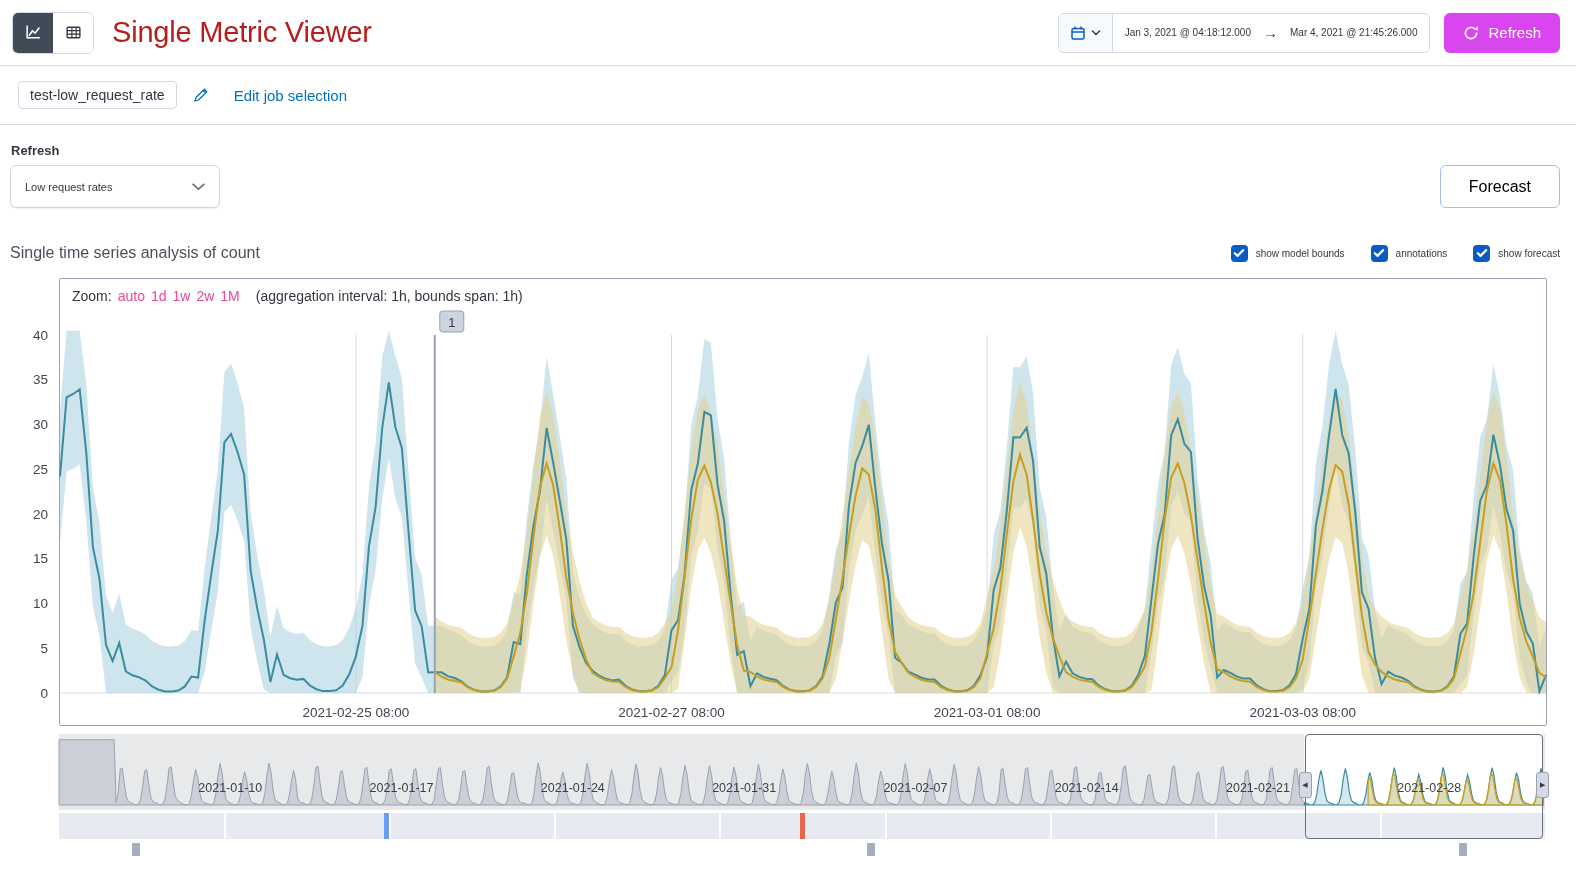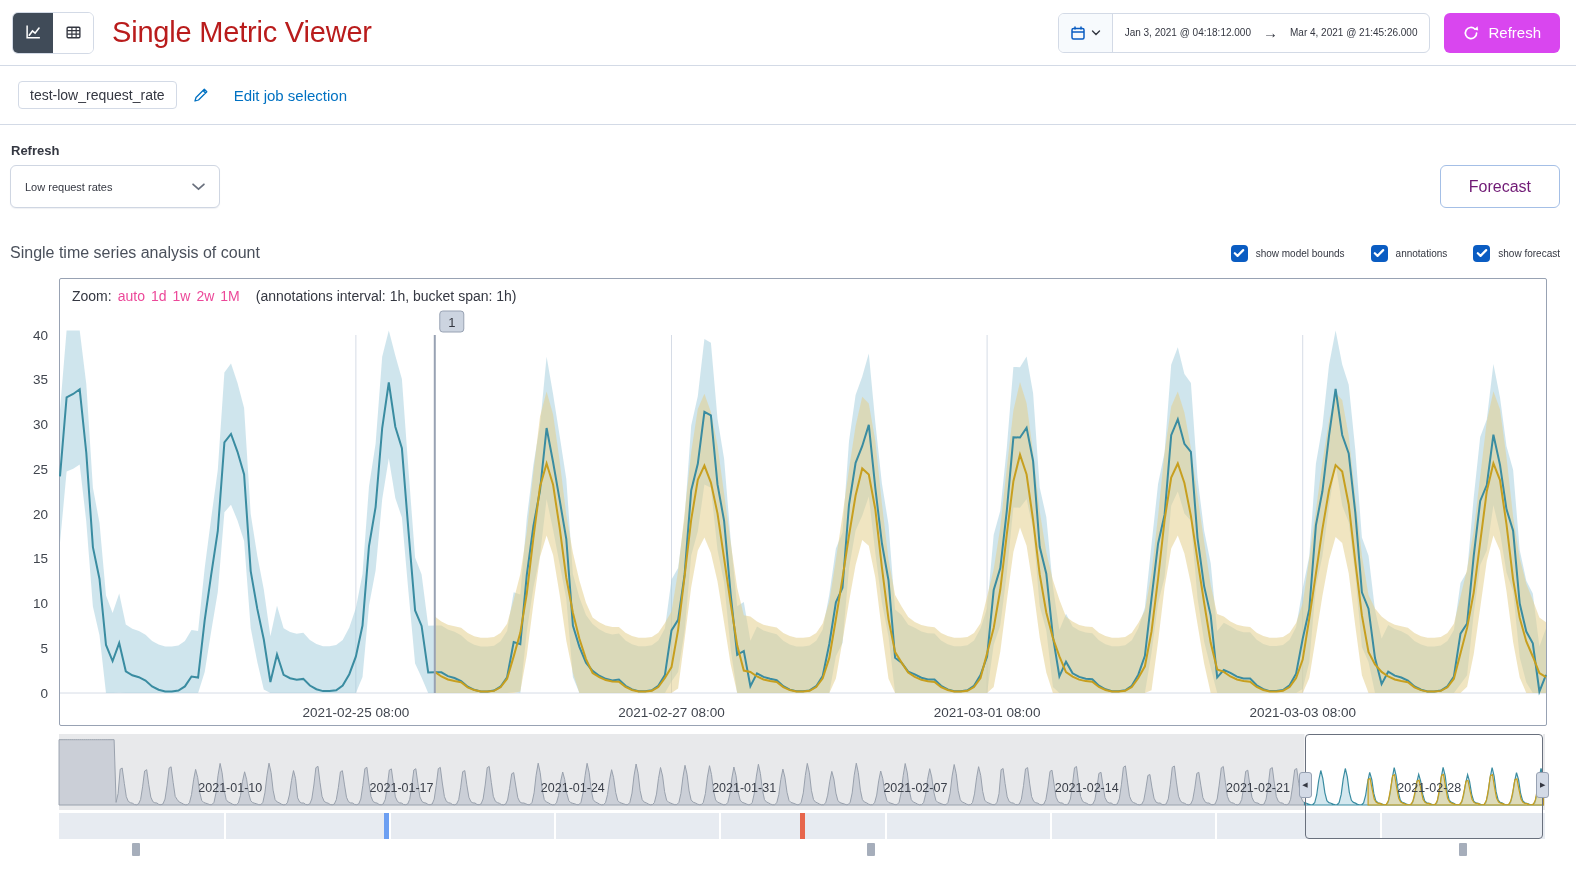--- a/index.html
+++ b/index.html
@@ -19,21 +19,21 @@
   .dp-date { padding:0 12px; font-size:10px; background:none; border:none; height:100%; color:#343741; cursor:pointer; font-family:inherit; white-space:nowrap; }
   .dp-arrow { color:#343741; font-size:15px; }
   .refresh { margin-left:14px; height:40px; padding:0 19px; background:#d946ef; border:none; border-radius:6px; color:#fff; font-size:15px; display:flex; gap:9px; align-items:center; cursor:pointer; font-family:inherit; flex:none; }
   .rule { height:1px; background:#d3dae6; }
   .job-row { display:flex; align-items:center; gap:16px; padding:15px 16px 15px 18px; }
   .job-badge { border:1px solid #d3dae6; border-radius:4px; padding:5px 11px; font-size:14px; color:#343741; background:#fff; }
   .edit-link { display:flex; gap:25px; align-items:center; color:#0071c2; font-size:15px; background:none; border:none; cursor:pointer; font-family:inherit; padding:0; }
   .detector-row { display:flex; justify-content:space-between; align-items:flex-end; padding:18px 16px 0 10px; }
   .det-label { font-size:13px; font-weight:700; display:block; margin:0 0 7px 1px; color:#343741; }
   .select { display:flex; align-items:center; justify-content:space-between; min-width:210px; height:43px; padding:0 14px; border:1px solid #cfd6e2; border-radius:6px; background:#fff; font-size:11px; color:#343741; cursor:pointer; font-family:inherit; box-shadow:0 1px 1px rgba(152,162,179,.15); }
-  .forecast-btn { height:43px; padding:0 28px; border:1px solid #a4bfe6; border-radius:6px; background:#fff; color:#701a75; font-size:16px; font-weight:500; cursor:pointer; font-family:inherit; }
+  .forecast-btn { height:43px; padding:0 28px; border:1px solid #a4bfe6; border-radius:6px; background:#fff; color:#000000; font-size:16px; font-weight:500; cursor:pointer; font-family:inherit; }
   .analysis-row { display:flex; justify-content:space-between; align-items:center; padding:36px 16px 16px 10px; }
   .analysis-row h2 { font-size:16px; font-weight:400; margin:0; color:#4a505b; }
   #cb-row { display:flex; gap:26px; align-items:center; }
   .cb { display:flex; gap:8px; align-items:center; font-size:10px; color:#343741; cursor:pointer; }
   .cb .box { width:17px; height:17px; border-radius:4px; background:#0a5cc2; display:flex; align-items:center; justify-content:center; flex:none; }
   .chart-panel { margin:0 29px 0 59px; border:1px solid #98a2b3; border-radius:2px; position:relative; background:#fff; }
   .zoom-row { display:flex; align-items:center; padding:9px 0 1px 12px; font-size:14px; color:#343741; }
   .z-label { margin-right:6px; }
   .z-link { color:#ec4899; text-decoration:none; margin-right:6px; cursor:pointer; }
   .z-info { margin-left:10px; }
@@ -151,21 +151,21 @@
   </div>
 
   <div class="chart-panel">
     <div class="zoom-row" id="zoom-row">
         <span class="z-label">Zoom:</span>
         <a class="z-link">auto</a>
         <a class="z-link">1d</a>
         <a class="z-link">1w</a>
         <a class="z-link">2w</a>
         <a class="z-link">1M</a>
-        <span class="z-info">(annotations interval: 1h, bucket span: 1h)</span>
+        <span class="z-info">(aggregation interval: 1h, bounds span: 1h)</span>
       </div>
     <svg id="main-svg" width="1486" height="420" viewBox="0 0 1486 420">
         <line x1="295.8849557522124" x2="295.8849557522124" y1="30" y2="388" stroke="#d6dce6" stroke-width="1"></line>
         <line x1="611.4955752212389" x2="611.4955752212389" y1="30" y2="388" stroke="#d6dce6" stroke-width="1"></line>
         <line x1="927.1061946902654" x2="927.1061946902654" y1="30" y2="388" stroke="#d6dce6" stroke-width="1"></line>
         <line x1="1242.716814159292" x2="1242.716814159292" y1="30" y2="388" stroke="#d6dce6" stroke-width="1"></line>
         <line x1="0" x2="1486" y1="388" y2="388" stroke="#d6dce6" stroke-width="1"></line>
         <path d="M0.0,105.0L6.6,25.5L13.2,25.5L19.7,25.5L26.3,79.2L32.9,182.7L39.5,217.9L46.0,290.4L52.6,308.1L59.2,288.4L65.8,319.4L72.3,323.8L78.9,325.9L85.5,329.7L92.1,336.0L98.6,339.6L105.2,341.4L111.8,341.4L118.4,340.5L124.9,336.0L131.5,325.1L138.1,326.1L144.7,263.0L151.2,213.0L157.8,165.0L164.4,67.6L171.0,58.4L177.5,77.9L184.1,102.9L190.7,209.1L197.3,250.8L203.8,284.4L210.4,331.2L217.0,300.8L223.6,323.3L230.1,326.9L236.7,328.8L243.3,327.7L249.9,335.0L256.4,339.1L263.0,341.2L269.6,341.2L276.2,340.1L282.7,335.0L289.3,322.6L295.9,302.9L302.5,269.0L309.0,181.6L315.6,138.7L322.2,51.7L328.8,25.5L335.3,50.4L341.9,74.1L348.5,165.4L355.1,252.4L361.6,269.5L368.2,320.7L374.8,320.5L381.4,320.5L387.9,324.6L394.5,326.7L401.1,330.3L407.7,336.3L414.2,339.8L420.8,341.5L427.4,341.5L434.0,340.7L440.5,336.3L447.1,325.9L453.7,287.2L460.3,289.5L466.8,213.3L473.4,159.8L480.0,120.5L486.6,51.7L493.1,89.3L499.7,131.2L506.3,173.9L512.9,269.0L519.4,292.5L526.0,309.9L532.6,319.0L539.2,324.2L545.7,327.7L552.3,329.4L558.9,328.5L565.5,335.4L572.0,339.3L578.6,341.3L585.2,341.3L591.8,340.3L598.3,335.4L604.9,323.6L611.5,274.4L618.1,262.9L624.6,213.1L631.2,120.4L637.8,91.2L644.4,33.9L650.9,37.7L657.5,113.8L664.1,153.8L670.7,235.0L677.2,301.3L683.8,297.1L690.4,335.7L697.0,321.6L703.5,325.5L710.1,327.5L716.7,329.2L723.3,335.8L729.8,339.5L736.4,341.4L743.0,341.4L749.6,340.4L756.2,335.8L762.7,324.5L769.3,289.4L775.9,243.6L782.5,227.6L789.0,136.2L795.6,90.1L802.2,71.8L808.8,48.4L815.3,117.5L821.9,178.6L828.5,219.4L835.1,304.5L841.6,310.0L848.2,319.8L854.8,322.7L861.4,326.4L867.9,328.3L874.5,328.5L881.1,335.4L887.7,339.3L894.2,341.3L900.8,341.3L907.4,340.3L914.0,335.4L920.5,323.6L927.1,303.2L933.7,229.8L940.3,205.7L946.8,142.8L953.4,61.9L960.0,62.2L966.6,51.5L973.1,88.2L979.7,182.5L986.3,212.1L992.9,281.4L999.4,324.9L1006.0,308.8L1012.6,321.6L1019.2,325.5L1025.7,327.5L1032.3,328.2L1038.9,335.2L1045.5,339.2L1052.0,341.2L1058.6,341.2L1065.2,340.2L1071.8,335.2L1078.3,323.2L1084.9,302.4L1091.5,239.6L1098.1,178.8L1104.6,147.2L1111.2,59.7L1117.8,42.2L1124.4,69.1L1130.9,78.0L1137.5,172.6L1144.1,225.6L1150.7,258.2L1157.2,326.0L1163.8,317.8L1170.4,321.2L1177.0,325.2L1183.5,327.2L1190.1,327.3L1196.7,334.7L1203.3,339.0L1209.8,341.1L1216.4,341.1L1223.0,340.1L1229.6,334.7L1236.1,322.0L1242.7,283.6L1249.3,250.9L1255.9,158.8L1262.4,121.4L1269.0,60.3L1275.6,25.5L1282.2,59.5L1288.7,79.8L1295.3,145.0L1301.9,232.5L1308.5,250.5L1315.0,304.9L1321.6,333.5L1328.2,319.9L1334.8,324.1L1341.3,326.2L1347.9,329.7L1354.5,336.0L1361.1,339.6L1367.6,341.4L1374.2,341.4L1380.8,340.5L1387.4,336.0L1393.9,325.1L1400.5,277.9L1407.1,266.8L1413.7,192.6L1420.2,132.0L1426.8,114.6L1433.4,59.1L1440.0,92.4L1446.5,141.3L1453.1,164.7L1459.7,244.9L1466.3,275.7L1472.8,288.5L1479.4,341.6L1486.0,323.3L1486.0,388.0L1479.4,388.0L1472.8,388.0L1466.3,377.5L1459.7,352.3L1453.1,286.6L1446.5,267.5L1440.0,227.5L1433.4,200.2L1426.8,245.6L1420.2,259.9L1413.7,309.5L1407.1,370.2L1400.5,379.3L1393.9,388.0L1387.4,388.0L1380.8,388.0L1374.2,388.0L1367.6,388.0L1361.1,388.0L1354.5,388.0L1347.9,388.0L1341.3,388.0L1334.8,388.0L1328.2,388.0L1321.6,388.0L1315.0,388.0L1308.5,356.9L1301.9,342.1L1295.3,270.5L1288.7,217.2L1282.2,200.6L1275.6,158.9L1269.0,201.2L1262.4,251.2L1255.9,281.9L1249.3,357.2L1242.7,384.0L1236.1,388.0L1229.6,388.0L1223.0,388.0L1216.4,388.0L1209.8,388.0L1203.3,388.0L1196.7,388.0L1190.1,388.0L1183.5,388.0L1177.0,388.0L1170.4,388.0L1163.8,388.0L1157.2,388.0L1150.7,363.1L1144.1,336.5L1137.5,293.1L1130.9,215.7L1124.4,208.4L1117.8,186.4L1111.2,200.8L1104.6,272.3L1098.1,298.2L1091.5,347.9L1084.9,388.0L1078.3,388.0L1071.8,388.0L1065.2,388.0L1058.6,388.0L1052.0,388.0L1045.5,388.0L1038.9,388.0L1032.3,388.0L1025.7,388.0L1019.2,388.0L1012.6,388.0L1006.0,388.0L999.4,388.0L992.9,382.1L986.3,325.4L979.7,301.2L973.1,224.0L966.6,194.1L960.0,202.8L953.4,202.5L946.8,268.8L940.3,320.2L933.7,339.9L927.1,388.0L920.5,388.0L914.0,388.0L907.4,388.0L900.8,388.0L894.2,388.0L887.7,388.0L881.1,388.0L874.5,388.0L867.9,388.0L861.4,388.0L854.8,388.0L848.2,388.0L841.6,388.0L835.1,388.0L828.5,331.4L821.9,298.1L815.3,248.0L808.8,191.5L802.2,210.7L795.6,225.6L789.0,263.4L782.5,338.1L775.9,351.2L769.3,388.0L762.7,388.0L756.2,388.0L749.6,388.0L743.0,388.0L736.4,388.0L729.8,388.0L723.3,388.0L716.7,388.0L710.1,388.0L703.5,388.0L697.0,388.0L690.4,388.0L683.8,388.0L677.2,388.0L670.7,344.2L664.1,277.8L657.5,245.0L650.9,182.8L644.4,179.6L637.8,226.5L631.2,250.4L624.6,326.3L618.1,367.0L611.5,376.4L604.9,388.0L598.3,388.0L591.8,388.0L585.2,388.0L578.6,388.0L572.0,388.0L565.5,388.0L558.9,388.0L552.3,388.0L545.7,388.0L539.2,388.0L532.6,388.0L526.0,388.0L519.4,388.0L512.9,372.0L506.3,294.2L499.7,259.3L493.1,225.0L486.6,194.2L480.0,250.5L473.4,282.7L466.8,326.4L460.3,388.0L453.7,386.9L447.1,388.0L440.5,388.0L434.0,388.0L427.4,388.0L420.8,388.0L414.2,388.0L407.7,388.0L401.1,388.0L394.5,388.0L387.9,388.0L381.4,388.0L374.8,388.0L368.2,388.0L361.6,372.4L355.1,358.4L348.5,287.3L341.9,212.5L335.3,193.1L328.8,153.3L322.2,194.2L315.6,265.4L309.0,300.5L302.5,372.0L295.9,388.0L289.3,388.0L282.7,388.0L276.2,388.0L269.6,388.0L263.0,388.0L256.4,388.0L249.9,388.0L243.3,388.0L236.7,388.0L230.1,388.0L223.6,388.0L217.0,388.0L210.4,388.0L203.8,384.6L197.3,357.1L190.7,323.0L184.1,236.1L177.5,215.6L171.0,199.7L164.4,207.2L157.8,286.9L151.2,326.2L144.7,367.1L138.1,388.0L131.5,388.0L124.9,388.0L118.4,388.0L111.8,388.0L105.2,388.0L98.6,388.0L92.1,388.0L85.5,388.0L78.9,388.0L72.3,388.0L65.8,388.0L59.2,387.8L52.6,388.0L46.0,388.0L39.5,330.2L32.9,301.4L26.3,216.7L19.7,159.4L13.2,163.7L6.6,166.6L0.0,237.8Z" fill="#9fcbdb" fill-opacity="0.5"></path>
         <path d="M374.8,311.6L381.4,316.4L387.9,319.7L394.5,321.3L401.1,322.7L407.7,328.1L414.2,331.2L420.8,332.8L427.4,332.8L434.0,332.0L440.5,328.1L447.1,318.8L453.7,294.8L460.3,269.3L466.8,226.9L473.4,166.9L480.0,111.5L486.6,86.5L493.1,109.4L499.7,156.3L506.3,209.9L512.9,247.7L519.4,275.6L526.0,297.7L532.6,312.6L539.2,317.3L545.7,320.4L552.3,321.9L558.9,322.1L565.5,327.8L572.0,331.1L578.6,332.7L585.2,332.7L591.8,331.9L598.3,327.8L604.9,318.1L611.5,306.4L618.1,266.1L624.6,208.1L631.2,147.0L637.8,104.0L644.4,88.7L650.9,107.0L657.5,140.3L664.1,188.8L670.7,237.8L677.2,282.8L683.8,310.2L690.4,311.6L697.0,316.4L703.5,319.7L710.1,321.3L716.7,322.4L723.3,328.0L729.8,331.1L736.4,332.7L743.0,332.7L749.6,331.9L756.2,328.0L762.7,318.4L769.3,296.4L775.9,254.4L782.5,210.4L789.0,164.2L795.6,121.0L802.2,91.7L808.8,98.4L815.3,135.8L821.9,198.5L828.5,254.5L835.1,290.1L841.6,301.5L848.2,312.1L854.8,316.9L861.4,320.0L867.9,321.6L874.5,322.3L881.1,327.9L887.7,331.1L894.2,332.7L900.8,332.7L907.4,331.9L914.0,327.9L920.5,318.3L927.1,291.4L933.7,264.2L940.3,222.5L946.8,163.0L953.4,105.6L960.0,76.9L966.6,98.3L973.1,147.6L979.7,206.2L986.3,247.3L992.9,274.9L999.4,294.8L1006.0,311.8L1012.6,316.6L1019.2,319.9L1025.7,321.5L1032.3,322.1L1038.9,327.8L1045.5,331.1L1052.0,332.7L1058.6,332.7L1065.2,331.9L1071.8,327.8L1078.3,318.1L1084.9,305.5L1091.5,268.1L1098.1,210.7L1104.6,147.2L1111.2,101.6L1117.8,86.5L1124.4,107.5L1130.9,143.0L1137.5,190.6L1144.1,236.6L1150.7,280.0L1157.2,308.9L1163.8,311.6L1170.4,316.4L1177.0,319.7L1183.5,321.3L1190.1,322.1L1196.7,327.8L1203.3,331.1L1209.8,332.7L1216.4,332.7L1223.0,331.9L1229.6,327.8L1236.1,318.1L1242.7,298.3L1249.3,253.6L1255.9,205.5L1262.4,157.3L1269.0,115.4L1275.6,88.1L1282.2,95.1L1288.7,130.7L1295.3,192.5L1301.9,250.5L1308.5,290.0L1315.0,303.5L1321.6,311.6L1328.2,316.4L1334.8,319.7L1341.3,321.3L1347.9,322.7L1354.5,328.1L1361.1,331.2L1367.6,332.8L1374.2,332.8L1380.8,332.0L1387.4,328.1L1393.9,318.8L1400.5,291.4L1407.1,264.0L1413.7,225.8L1420.2,171.3L1426.8,116.3L1433.4,86.2L1440.0,104.3L1446.5,152.2L1453.1,211.5L1459.7,253.2L1466.3,278.7L1472.8,294.9L1479.4,312.6L1486.0,317.3L1486.0,388.0L1479.4,388.0L1472.8,388.0L1466.3,388.0L1459.7,372.6L1453.1,337.1L1446.5,286.6L1440.0,245.8L1433.4,230.4L1426.8,256.0L1420.2,302.9L1413.7,349.3L1407.1,381.8L1400.5,388.0L1393.9,388.0L1387.4,388.0L1380.8,388.0L1374.2,388.0L1367.6,388.0L1361.1,388.0L1354.5,388.0L1347.9,388.0L1341.3,388.0L1334.8,388.0L1328.2,388.0L1321.6,388.0L1315.0,388.0L1308.5,388.0L1301.9,370.3L1295.3,320.9L1288.7,268.3L1282.2,238.0L1275.6,232.0L1269.0,255.2L1262.4,290.9L1255.9,332.0L1249.3,372.9L1242.7,388.0L1236.1,388.0L1229.6,388.0L1223.0,388.0L1216.4,388.0L1209.8,388.0L1203.3,388.0L1196.7,388.0L1190.1,388.0L1183.5,388.0L1177.0,388.0L1170.4,388.0L1163.8,388.0L1157.2,388.0L1150.7,388.0L1144.1,358.5L1137.5,319.3L1130.9,278.7L1124.4,248.5L1117.8,230.6L1111.2,243.5L1104.6,282.3L1098.1,336.4L1091.5,385.3L1084.9,388.0L1078.3,388.0L1071.8,388.0L1065.2,388.0L1058.6,388.0L1052.0,388.0L1045.5,388.0L1038.9,388.0L1032.3,388.0L1025.7,388.0L1019.2,388.0L1012.6,388.0L1006.0,388.0L999.4,388.0L992.9,388.0L986.3,367.6L979.7,332.6L973.1,282.7L966.6,240.7L960.0,222.4L953.4,246.9L946.8,295.8L940.3,346.4L933.7,381.9L927.1,388.0L920.5,388.0L914.0,388.0L907.4,388.0L900.8,388.0L894.2,388.0L887.7,388.0L881.1,388.0L874.5,388.0L867.9,388.0L861.4,388.0L854.8,388.0L848.2,388.0L841.6,388.0L835.1,388.0L828.5,373.7L821.9,326.0L815.3,272.6L808.8,240.8L802.2,235.1L795.6,260.0L789.0,296.8L782.5,336.1L775.9,373.6L769.3,388.0L762.7,388.0L756.2,388.0L749.6,388.0L743.0,388.0L736.4,388.0L729.8,388.0L723.3,388.0L716.7,388.0L710.1,388.0L703.5,388.0L697.0,388.0L690.4,388.0L683.8,388.0L677.2,388.0L670.7,359.5L664.1,317.8L657.5,276.4L650.9,248.1L644.4,232.5L637.8,245.5L631.2,282.2L624.6,334.2L618.1,383.6L611.5,388.0L604.9,388.0L598.3,388.0L591.8,388.0L585.2,388.0L578.6,388.0L572.0,388.0L565.5,388.0L558.9,388.0L552.3,388.0L545.7,388.0L539.2,388.0L532.6,388.0L526.0,388.0L519.4,388.0L512.9,367.9L506.3,335.8L499.7,290.1L493.1,250.1L486.6,230.6L480.0,251.9L473.4,299.1L466.8,350.2L460.3,386.4L453.7,388.0L447.1,388.0L440.5,388.0L434.0,388.0L427.4,388.0L420.8,388.0L414.2,388.0L407.7,388.0L401.1,388.0L394.5,388.0L387.9,388.0L381.4,388.0L374.8,388.0Z" fill="#e3cf8e" fill-opacity="0.55"></path>
         <path d="M0.0,171.4L6.6,92.3L13.2,89.0L19.7,84.3L26.3,147.9L32.9,242.1L39.5,274.0L46.0,340.0L52.6,356.1L59.2,338.1L65.8,366.3L72.3,370.3L78.9,372.2L85.5,375.6L92.1,381.4L98.6,384.7L105.2,386.4L111.8,386.4L118.4,385.5L124.9,381.4L131.5,371.5L138.1,372.5L144.7,315.1L151.2,269.6L157.8,226.0L164.4,137.4L171.0,129.0L177.5,146.8L184.1,169.5L190.7,266.1L197.3,303.9L203.8,334.5L210.4,377.1L217.0,349.4L223.6,369.9L230.1,373.2L236.7,374.8L243.3,373.9L249.9,380.5L256.4,384.2L263.0,386.1L269.6,386.1L276.2,385.2L282.7,380.5L289.3,369.2L295.9,351.4L302.5,320.5L309.0,241.0L315.6,202.1L322.2,123.0L328.8,77.5L335.3,121.7L341.9,143.3L348.5,226.3L355.1,305.4L361.6,320.9L368.2,367.5L374.8,367.3L381.4,367.3L387.9,371.1L394.5,373.0L401.1,376.2L407.7,381.7L414.2,384.8L420.8,386.4L427.4,386.4L434.0,385.6L440.5,381.7L447.1,372.2L453.7,337.1L460.3,339.1L466.8,269.8L473.4,221.2L480.0,185.5L486.6,123.0L493.1,157.2L499.7,195.2L506.3,234.1L512.9,320.5L519.4,341.9L526.0,357.7L532.6,365.9L539.2,370.7L545.7,373.8L552.3,375.4L558.9,374.6L565.5,380.8L572.0,384.4L578.6,386.2L585.2,386.2L591.8,385.3L598.3,380.8L604.9,370.1L611.5,325.4L618.1,314.9L624.6,269.7L631.2,185.4L637.8,158.8L644.4,106.8L650.9,110.3L657.5,179.4L664.1,215.8L670.7,289.6L677.2,349.9L683.8,346.0L690.4,381.1L697.0,368.3L703.5,371.9L710.1,373.7L716.7,375.2L723.3,381.2L729.8,384.6L736.4,386.3L743.0,386.3L749.6,385.4L756.2,381.2L762.7,371.0L769.3,339.0L775.9,297.4L782.5,282.8L789.0,199.8L795.6,157.8L802.2,141.2L808.8,119.9L815.3,182.8L821.9,238.3L828.5,275.4L835.1,352.8L841.6,357.7L848.2,366.6L854.8,369.3L861.4,372.7L867.9,374.4L874.5,374.6L881.1,380.8L887.7,384.4L894.2,386.2L900.8,386.2L907.4,385.3L914.0,380.8L920.5,370.1L927.1,351.6L933.7,284.9L940.3,263.0L946.8,205.8L953.4,132.2L960.0,132.5L966.6,122.8L973.1,156.1L979.7,241.8L986.3,268.7L992.9,331.7L999.4,371.4L1006.0,356.7L1012.6,368.3L1019.2,371.9L1025.7,373.7L1032.3,374.3L1038.9,380.7L1045.5,384.3L1052.0,386.2L1058.6,386.2L1065.2,385.3L1071.8,380.7L1078.3,369.7L1084.9,350.8L1091.5,293.7L1098.1,238.5L1104.6,209.7L1111.2,130.2L1117.8,114.3L1124.4,138.8L1130.9,146.9L1137.5,232.8L1144.1,281.1L1150.7,310.6L1157.2,372.3L1163.8,364.9L1170.4,367.9L1177.0,371.6L1183.5,373.4L1190.1,373.5L1196.7,380.3L1203.3,384.1L1209.8,386.1L1216.4,386.1L1223.0,385.1L1229.6,380.3L1236.1,368.7L1242.7,333.8L1249.3,304.1L1255.9,220.4L1262.4,186.3L1269.0,130.8L1275.6,83.8L1282.2,130.0L1288.7,148.5L1295.3,207.7L1301.9,287.3L1308.5,303.7L1315.0,353.1L1321.6,379.1L1328.2,366.7L1334.8,370.6L1341.3,372.5L1347.9,375.6L1354.5,381.4L1361.1,384.7L1367.6,386.4L1374.2,386.4L1380.8,385.5L1387.4,381.4L1393.9,371.5L1400.5,328.6L1407.1,318.5L1413.7,251.1L1420.2,195.9L1426.8,180.1L1433.4,129.7L1440.0,159.9L1446.5,204.4L1453.1,225.6L1459.7,298.6L1466.3,326.6L1472.8,338.3L1479.4,386.5L1486.0,369.9" fill="none" stroke="#3a8ca1" stroke-width="2"></path>

